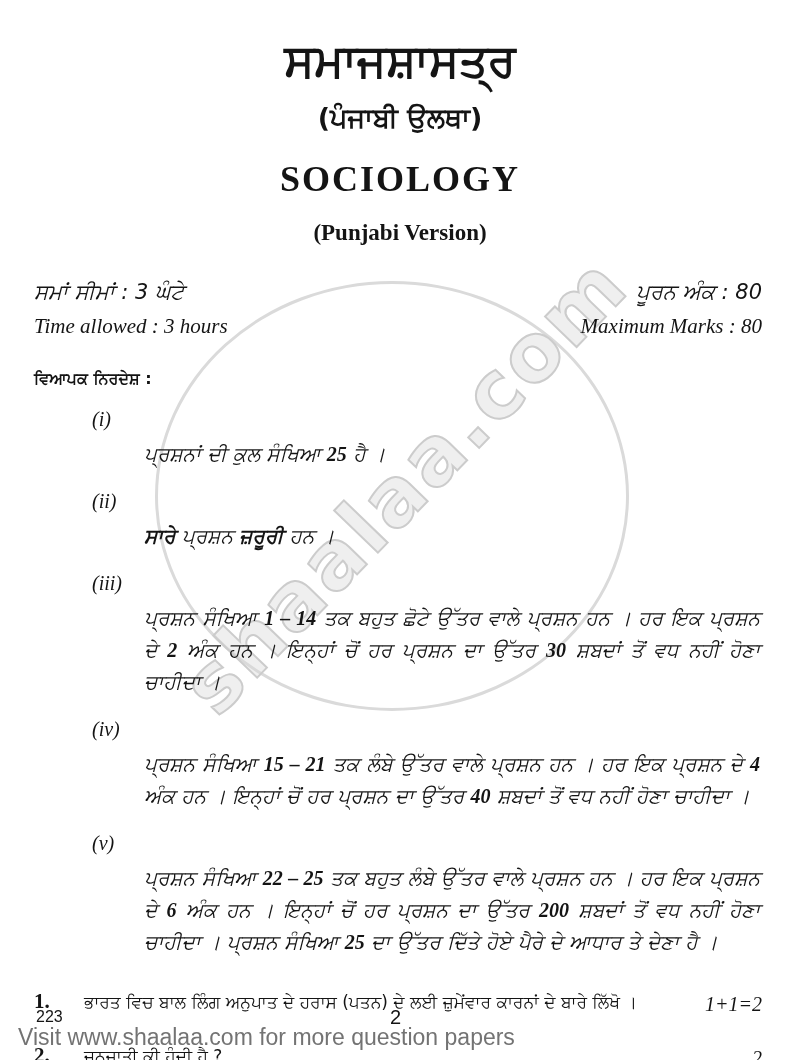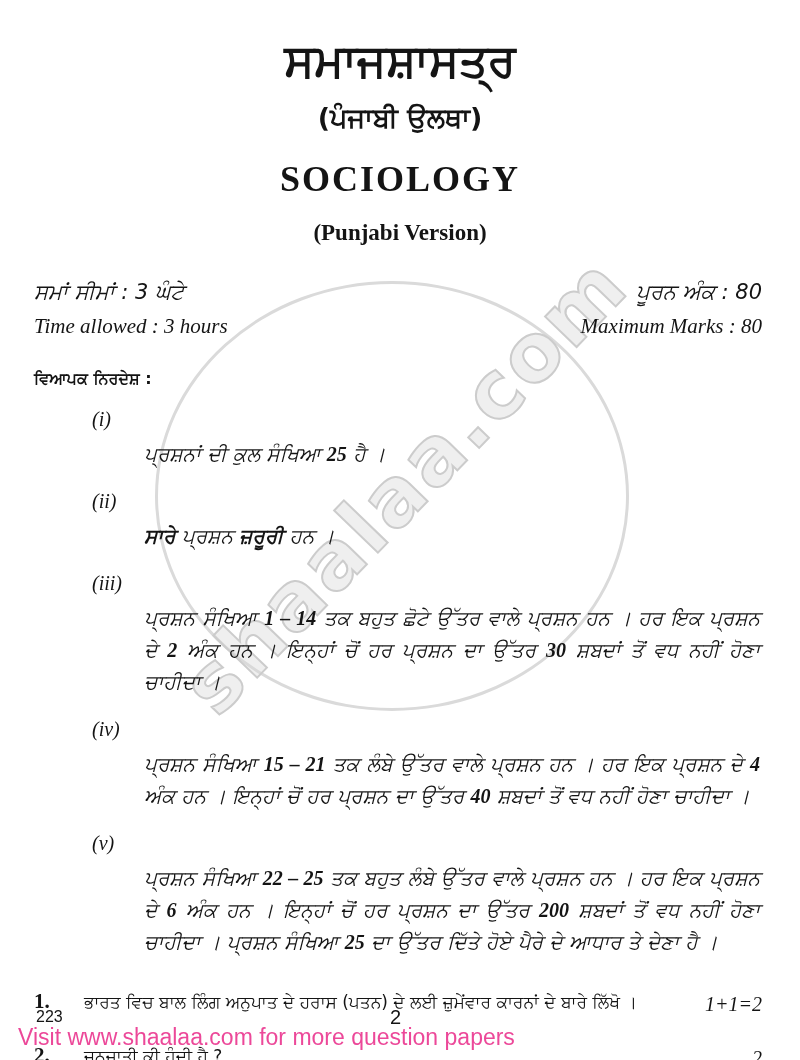--- a/index.html
+++ b/index.html
@@ -78,21 +78,21 @@
   .q-text { font-size: 17px; line-height: 1.65; text-align: justify; max-width: 600px; }
   .q-marks {
     margin-left: auto; align-self: flex-end;
     font-family: "Liberation Serif", serif; font-style: italic; font-size: 20px;
     white-space: nowrap; padding-left: 12px;
   }
 
   
   .footer-code { position: absolute; left: 36px;  top: 1008px; font-size: 16px; font-family: "Liberation Sans", sans-serif; z-index: 2; }
   .footer-page { position: absolute; left: 390px; top: 1006px; font-size: 20px; font-family: "Liberation Sans", sans-serif; z-index: 2; }
-  .footer-link { position: absolute; left: 18px;  top: 1024px; font-size: 23px; font-family: "Liberation Sans", sans-serif; color: #ec4899; z-index: 2; }
+  .footer-link { position: absolute; left: 18px;  top: 1024px; font-size: 23px; font-family: "Liberation Sans", sans-serif; color: #737373; z-index: 2; }
 </style>
 </head>
 <body>
 
 <div class="page">
 
   <div class="watermark">
     <div class="wm-circle"></div>
     <div class="wm-text">shaalaa.com</div>
   </div>

